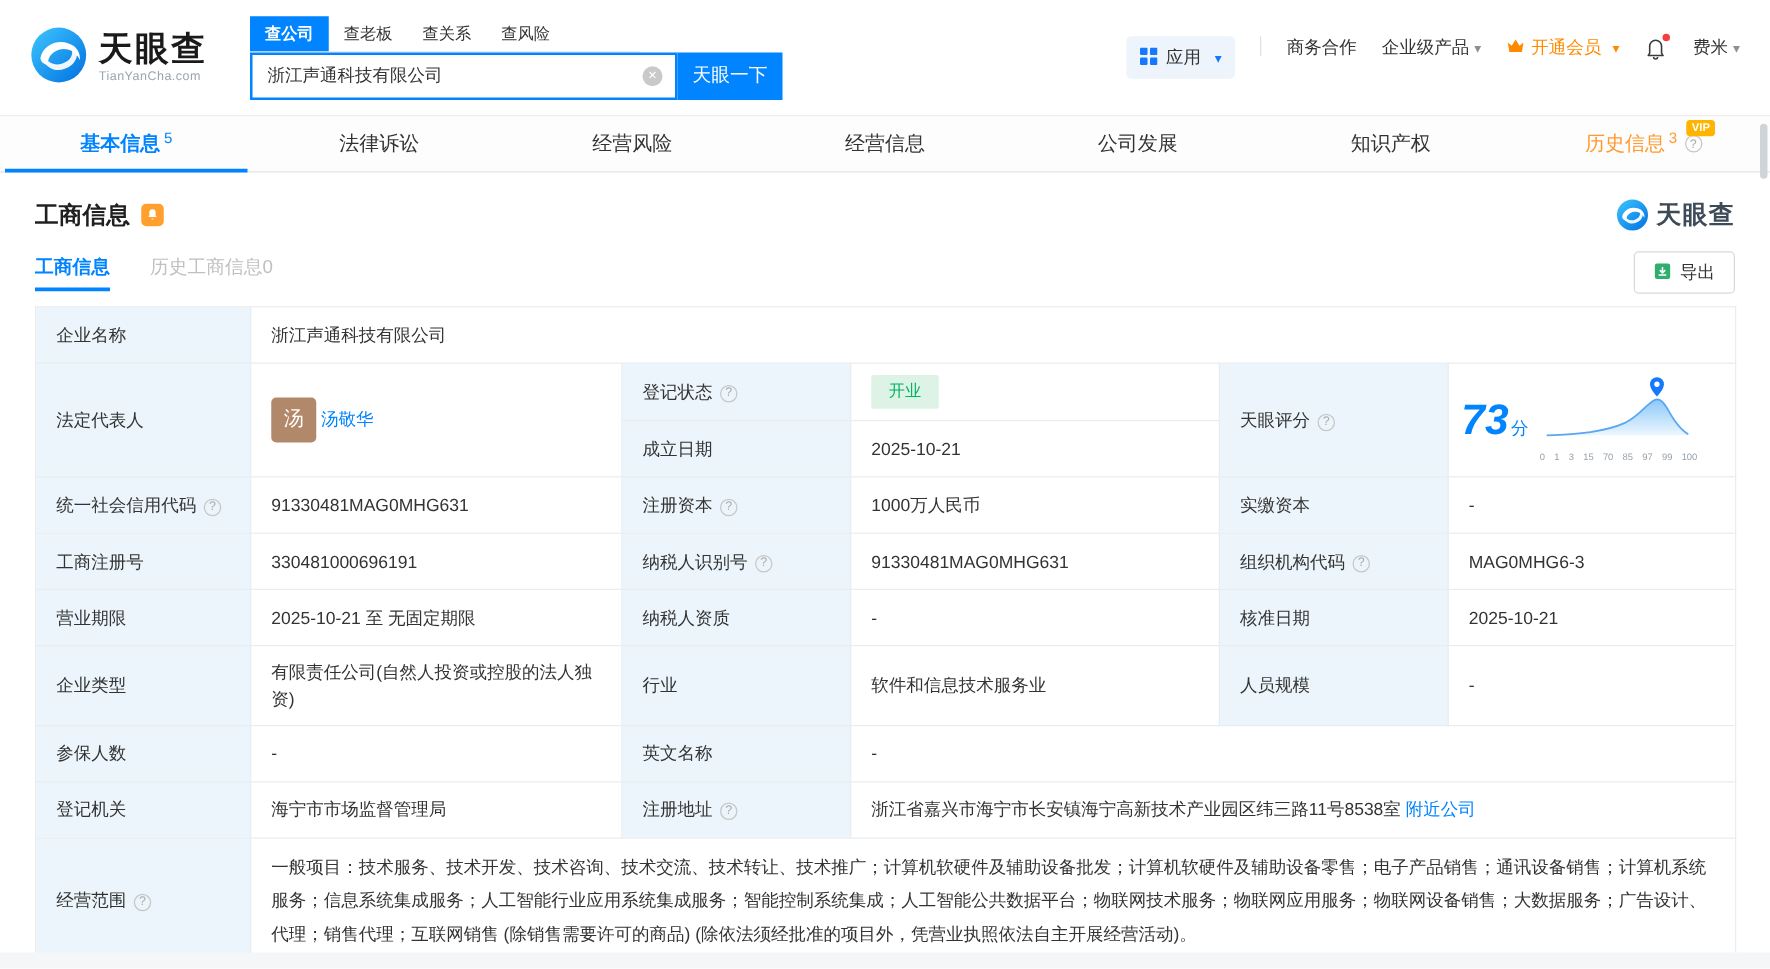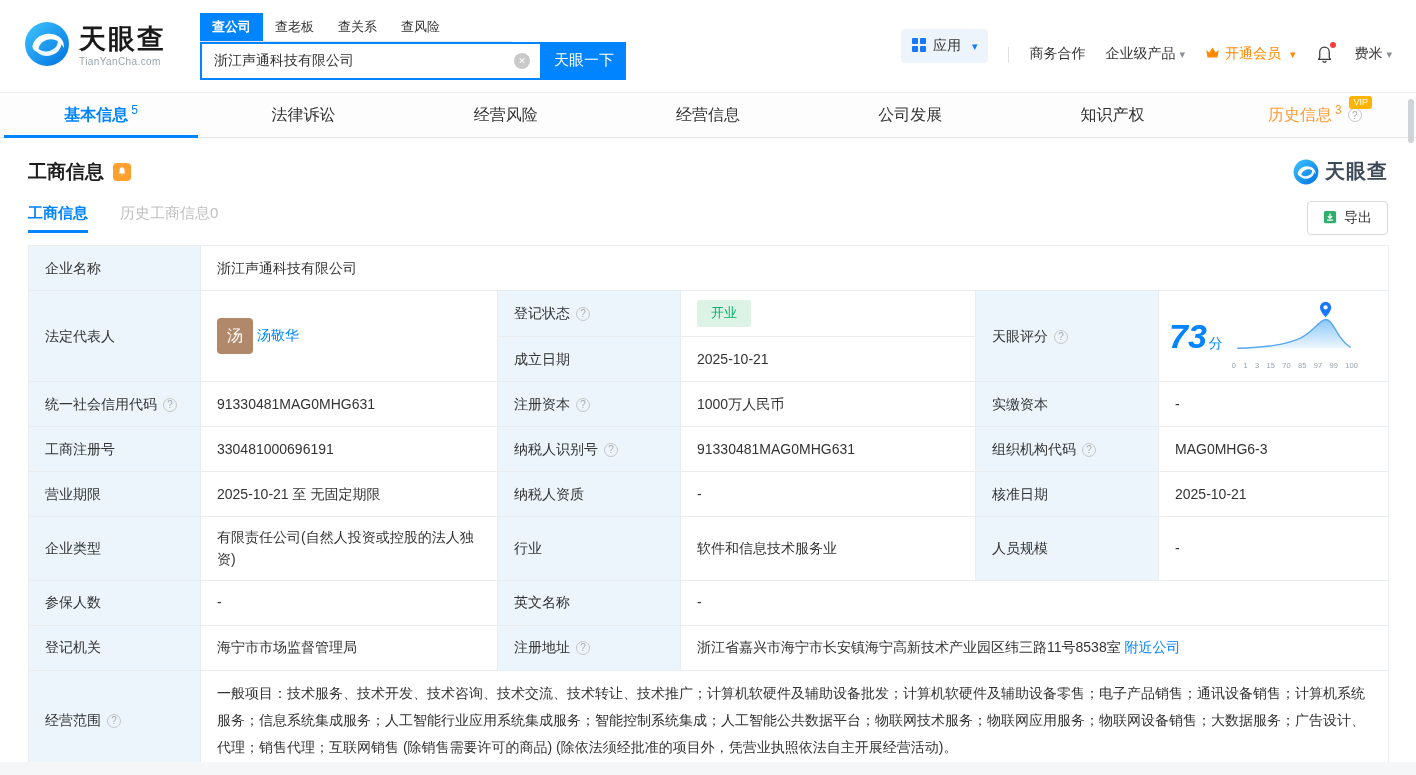--- a/index.html
+++ b/index.html
@@ -16,38 +16,38 @@
   .search-block{margin-left:34px;flex:none}
   .search-tabs{display:flex;align-items:flex-end;border-bottom:1px solid #e4e4e4;width:fit-content;padding-right:60px}
   .stab{font-size:13px;padding:5px 12px;cursor:pointer;color:#333;white-space:nowrap}
   .stab.active{background:#0084ff;color:#fff;font-weight:600}
   .search-row{display:flex}
   .search-input-wrap{display:flex;align-items:center;width:342px;height:38px;border:2px solid #0084ff;background:#fff;padding:0 10px}
   .search-input-wrap input{flex:1;border:none;outline:none;font-size:14px;color:#333;font-family:inherit;background:transparent}
   .clear{width:16px;height:16px;border-radius:50%;background:#c9c9c9;color:#fff;display:flex;align-items:center;justify-content:center;font-size:9px;cursor:pointer;flex:none}
   .clear::before{content:"✕"}
   .search-btn{width:84px;height:38px;background:#0084ff;color:#fff;border:none;font-size:15px;cursor:pointer;font-family:inherit}
-  .header-right{margin-left:auto;display:flex;align-items:flex-end;gap:20px;flex:none}
+  .header-right{margin-left:auto;display:flex;align-items:flex-start;gap:20px;flex:none}
   .apps-box{display:flex;align-items:center;gap:7px;background:#eef4fb;border-radius:4px;padding:8px 11px;cursor:pointer;font-size:14px;color:#333}
   .hdivider{width:1px;height:16px;background:#e0e0e0}
   .hlink{font-size:14px;color:#333;cursor:pointer;display:flex;align-items:center;white-space:nowrap}
   .caret::after{content:"▾";font-size:11px;color:#8a8f99;margin-left:4px}
   .blue-caret::after{color:#1677ff}
   .vip-link{color:#ff8a00;gap:5px}
   .vip-link.caret::after{color:#ff8a00}
   .bell-wrap{position:relative;cursor:pointer;display:flex}
   .red-dot{position:absolute;top:-2px;right:-2px;width:6px;height:6px;border-radius:50%;background:#f53f3f}
   
   .nav{display:flex;height:46px;border-top:1px solid #efefef;border-bottom:1px solid #e4e4e4;background:#fdfdfd}
   .nav-tab{flex:1;display:flex;align-items:center;justify-content:center;font-size:16px;color:#333;cursor:pointer;position:relative}
   .nav-tab.active{color:#0084ff;font-weight:700}
   .nav-tab.active::after{content:"";position:absolute;left:4px;right:4px;bottom:-1px;height:3px;background:#0084ff}
   .count{font-size:12px;margin-left:3px;position:relative;top:-5px;font-weight:400}
   .nav-tab.history{color:#ff9a2e}
-  .vip-badge{position:absolute;top:3px;right:44px;background:#ffb400;color:#fff;font-size:9px;font-weight:400;padding:1px 4px;border-radius:3px;line-height:1.2}
+  .vip-badge{position:absolute;top:3px;right:44px;background:#ffb400;color:#fff;font-size:9px;font-weight:700;padding:1px 4px;border-radius:3px;line-height:1.2}
   .help{display:inline-flex;align-items:center;justify-content:center;width:14px;height:14px;border:1px solid #c7c7c7;border-radius:50%;font-size:10px;color:#ababab;margin-left:6px;cursor:pointer;flex:none;vertical-align:1px}
   .help::before{content:"?"}
   
   .section-head{display:flex;align-items:center;margin:20px 28px 0}
   .section-title{font-size:19px;font-weight:700;color:#1f1f1f}
   .noti-icon{width:18px;height:18px;background:#ffa02e;border-radius:4px;display:flex;align-items:center;justify-content:center;margin-left:9px;cursor:pointer}
   .watermark{margin-left:auto;display:flex;align-items:center;gap:6px}
   .watermark b{font-size:20px;color:#3d4a57;letter-spacing:1px}
   .subtabs{display:flex;align-items:center;margin:16px 28px 0}
   .subtab{font-size:15px;color:#333;cursor:pointer;padding-bottom:10px;position:relative}

